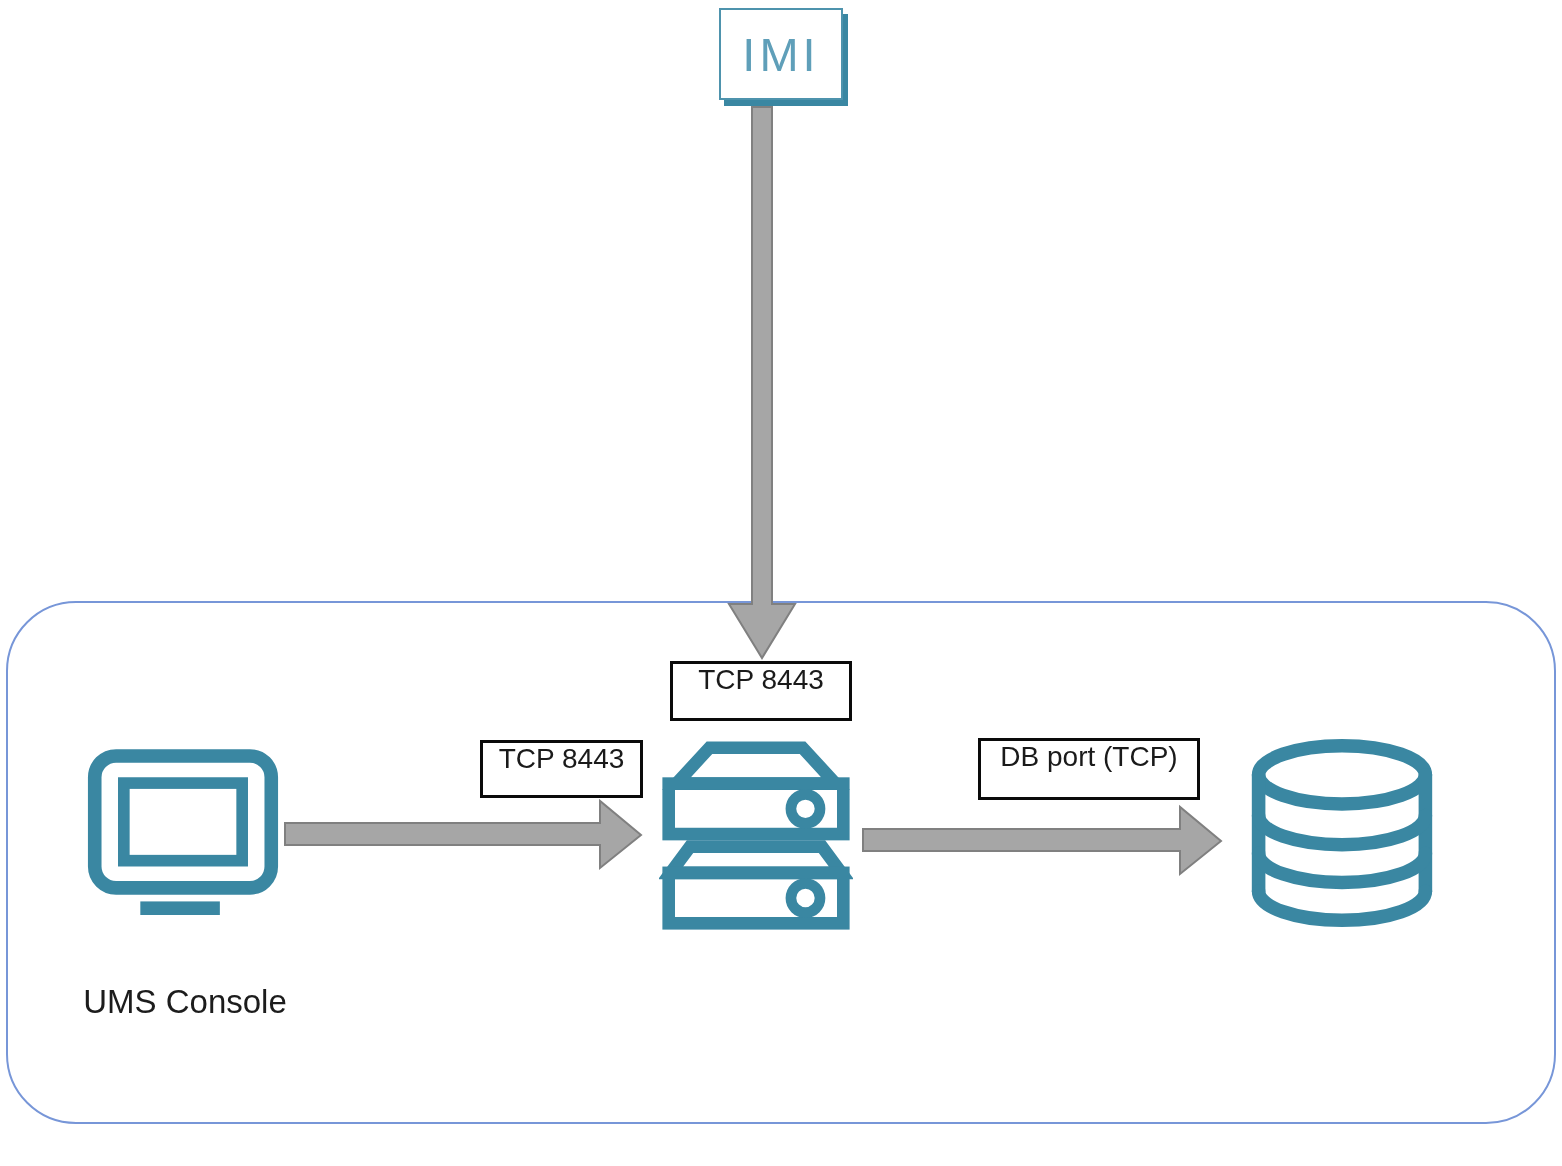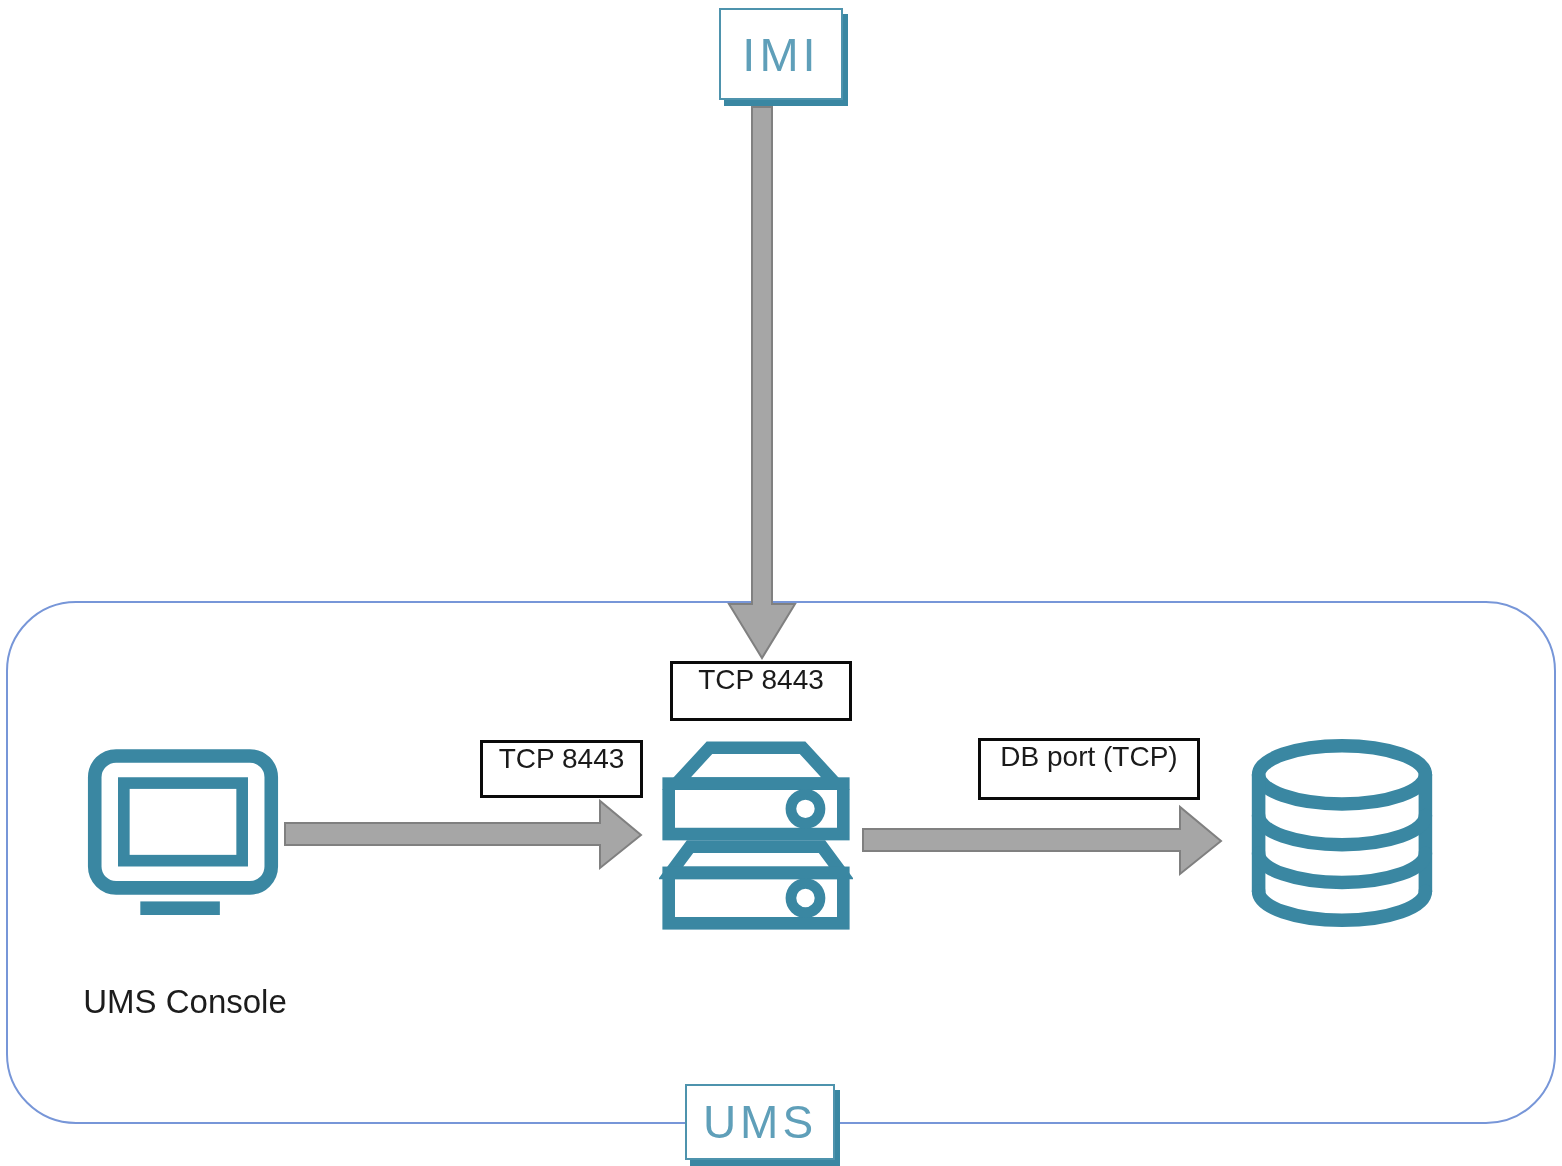--- a/index.html
+++ b/index.html
@@ -118,17 +118,14 @@
       <path d="M14,38 L14,158" stroke-width="14"></path>
       <path d="M186,38 L186,158" stroke-width="14"></path>
       <path d="M14,80 A86,30 0 0 0 186,80" stroke-width="14"></path>
       <path d="M14,119 A86,30 0 0 0 186,119" stroke-width="14"></path>
       <path d="M14,158 A86,30 0 0 0 186,158" stroke-width="14"></path>
     </g>
   </svg>
 
   <div class="abs node-caption caption-console">UMS Console</div>
 
-  <div class="abs logo-box ums">
-    <span>UMS</span>
-  </div>
 
 </div>
 
 </body></html>

